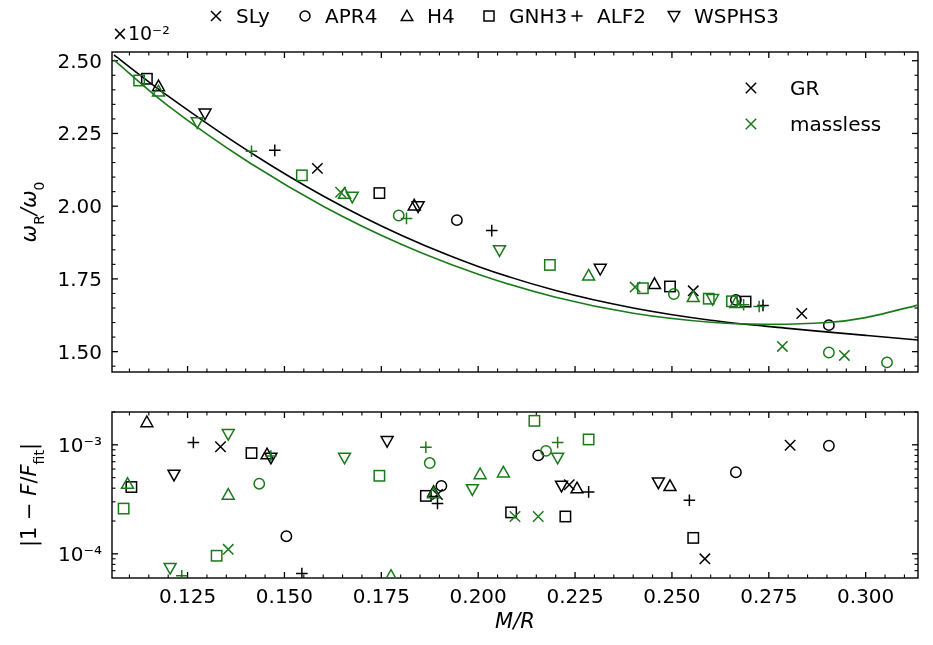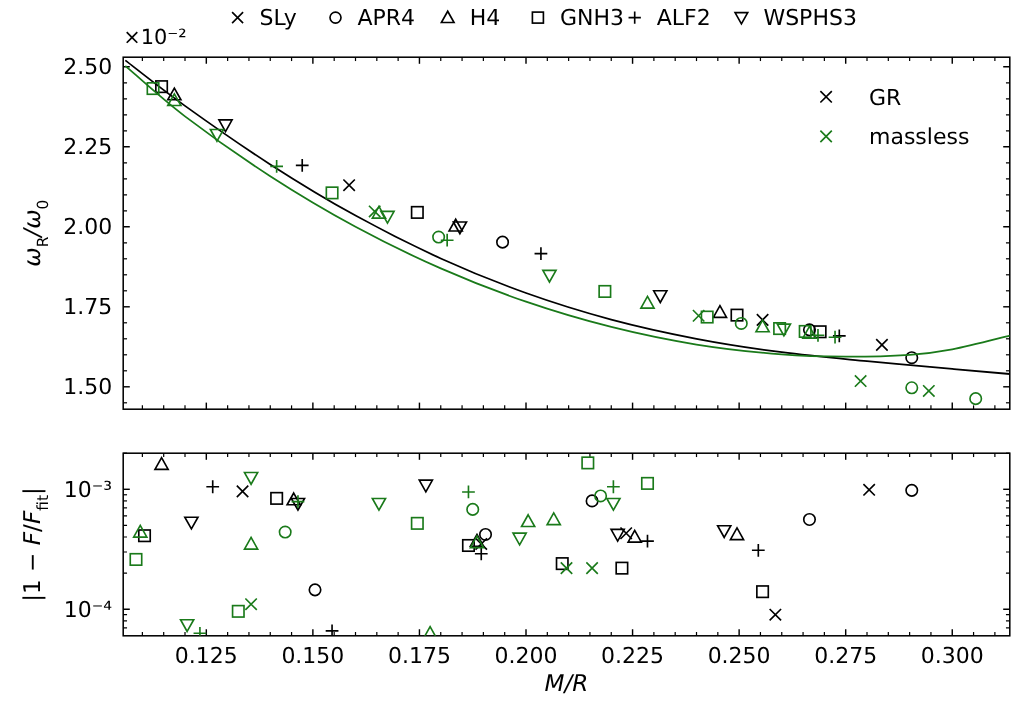--- a/index.html
+++ b/index.html
@@ -1,17 +1,17 @@
 <!DOCTYPE html>
 <html><head>
 <meta charset="utf-8">
 <style>
   html,body{margin:0;padding:0;background:#ffffff;}
   body{width:933px;height:645px;font-family:"DejaVu Sans",sans-serif;color:#000;}
-  #root{position:relative;width:933px;height:645px;overflow:hidden;border-radius:22px;}
+  #root{position:relative;width:933px;height:645px;overflow:hidden;}
   svg{display:block;}
   .tick-label{font-family:"DejaVu Sans",sans-serif;font-size:20px;fill:#000;}
   .axis-label{font-family:"DejaVu Sans",sans-serif;font-size:21px;fill:#000;}
   .legend-label{font-family:"DejaVu Sans",sans-serif;font-size:20px;fill:#000;}
   .offset-label{font-family:"DejaVu Sans",sans-serif;font-size:19px;fill:#000;}
   .frame{fill:none;stroke:#000;stroke-width:1.4;}
   .tickline{stroke:#000;stroke-width:1.3;}
   .minortick{stroke:#000;stroke-width:1.1;}
   .curve{fill:none;stroke-width:1.6;}
 </style>

